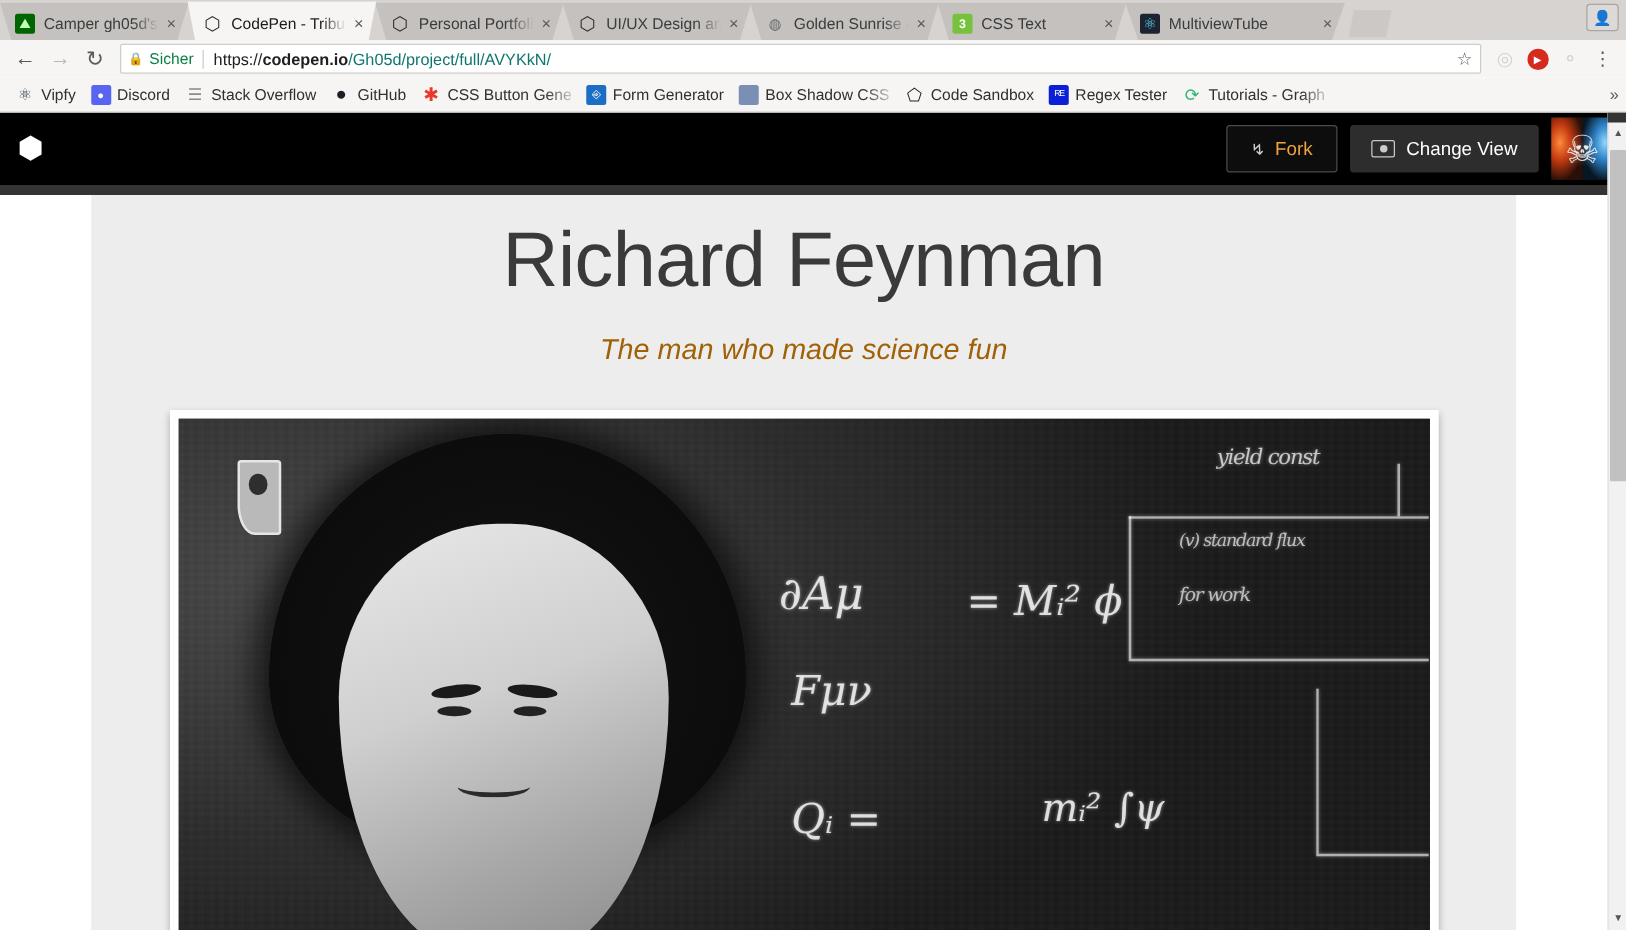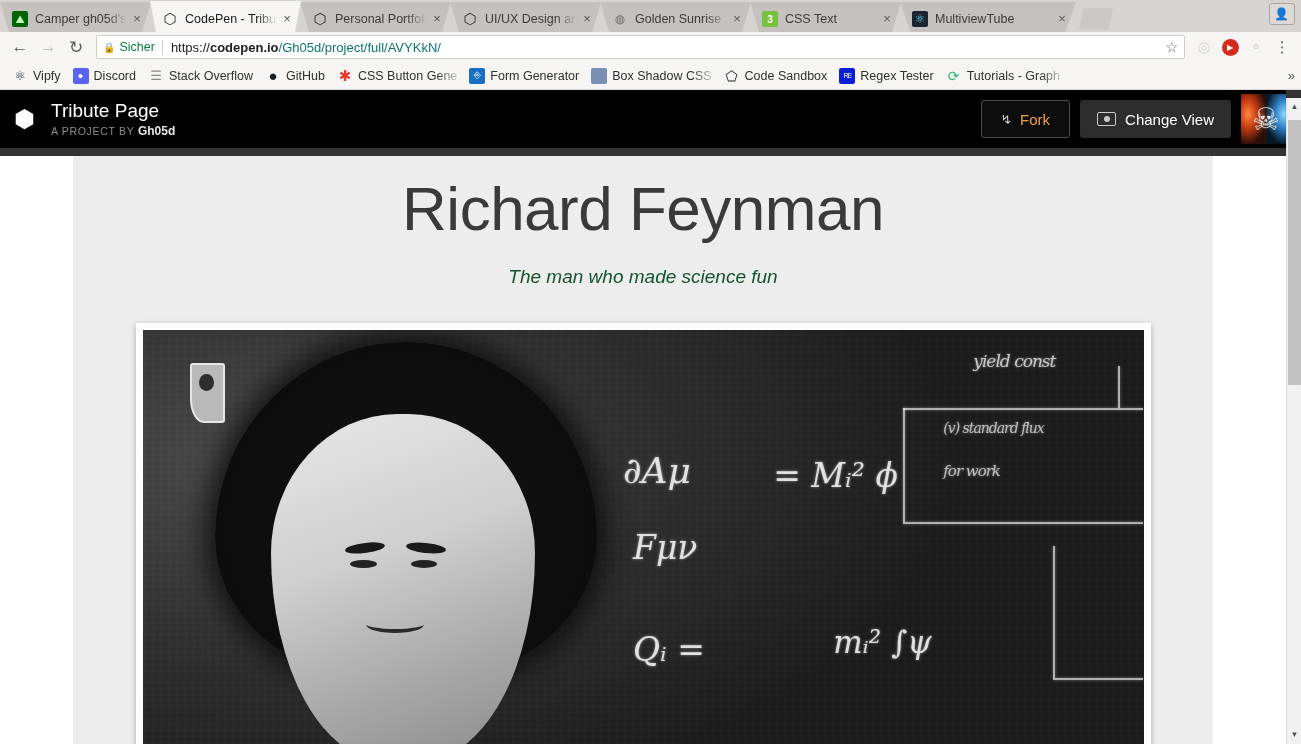--- a/index.html
+++ b/index.html
@@ -217,22 +217,22 @@
     position: absolute; left: 73px; top: 0;
     width: 1140px; min-height: 588px;
     background: #ededed;
     padding-top: 20px;
   }
   .tribute-title {
     text-align: center; font-size: 62px; font-weight: 400;
     color: #3a3a3a; line-height: 1.05; letter-spacing: -.5px;
   }
   .tribute-sub {
-    text-align: center; font-style: italic; font-size: 19px;
-    color: #14532d; margin-top: 25px;
+    text-align: center; font-style: italic; font-size: 23px;
+    color: #a16207; margin-top: 25px;
   }
   .img-frame {
     width: 1015px; margin: 35px auto 0;
     background: #fff; padding: 7px;
     box-shadow: 0 2px 6px rgba(0,0,0,.28);
   }
   .photo {
     width: 100%; height: 600px; position: relative; overflow: hidden;
     background:
       radial-gradient(ellipse 70% 60% at 12% 22%, #4a4a4a 0%, #2b2b2b 60%, #1a1a1a 100%),
@@ -441,27 +441,20 @@
       <span class="bm-ico bi-tutorials">⟳</span>
       <span>Tutorials - Graph</span>
     </div>
     <span class="bm-chevron">»</span>
   </div>
 
   <div class="viewport">
 
     <div class="cp-header">
       <span class="cp-logo">⬢</span>
-      <div class="cp-titlewrap">
-        <span class="cp-title">Tribute Page</span>
-        <span class="cp-by">
-          <span>A PROJECT BY</span>
-          <b>Gh05d</b>
-        </span>
-      </div>
       <div class="cp-actions">
         <div class="btn-fork">
           <span class="fork-ico">↯</span>
           <span>Fork</span>
         </div>
         <div class="btn-changeview">
           <span class="cv-ico">
               <i></i>
             </span>
           <span>Change View</span>

